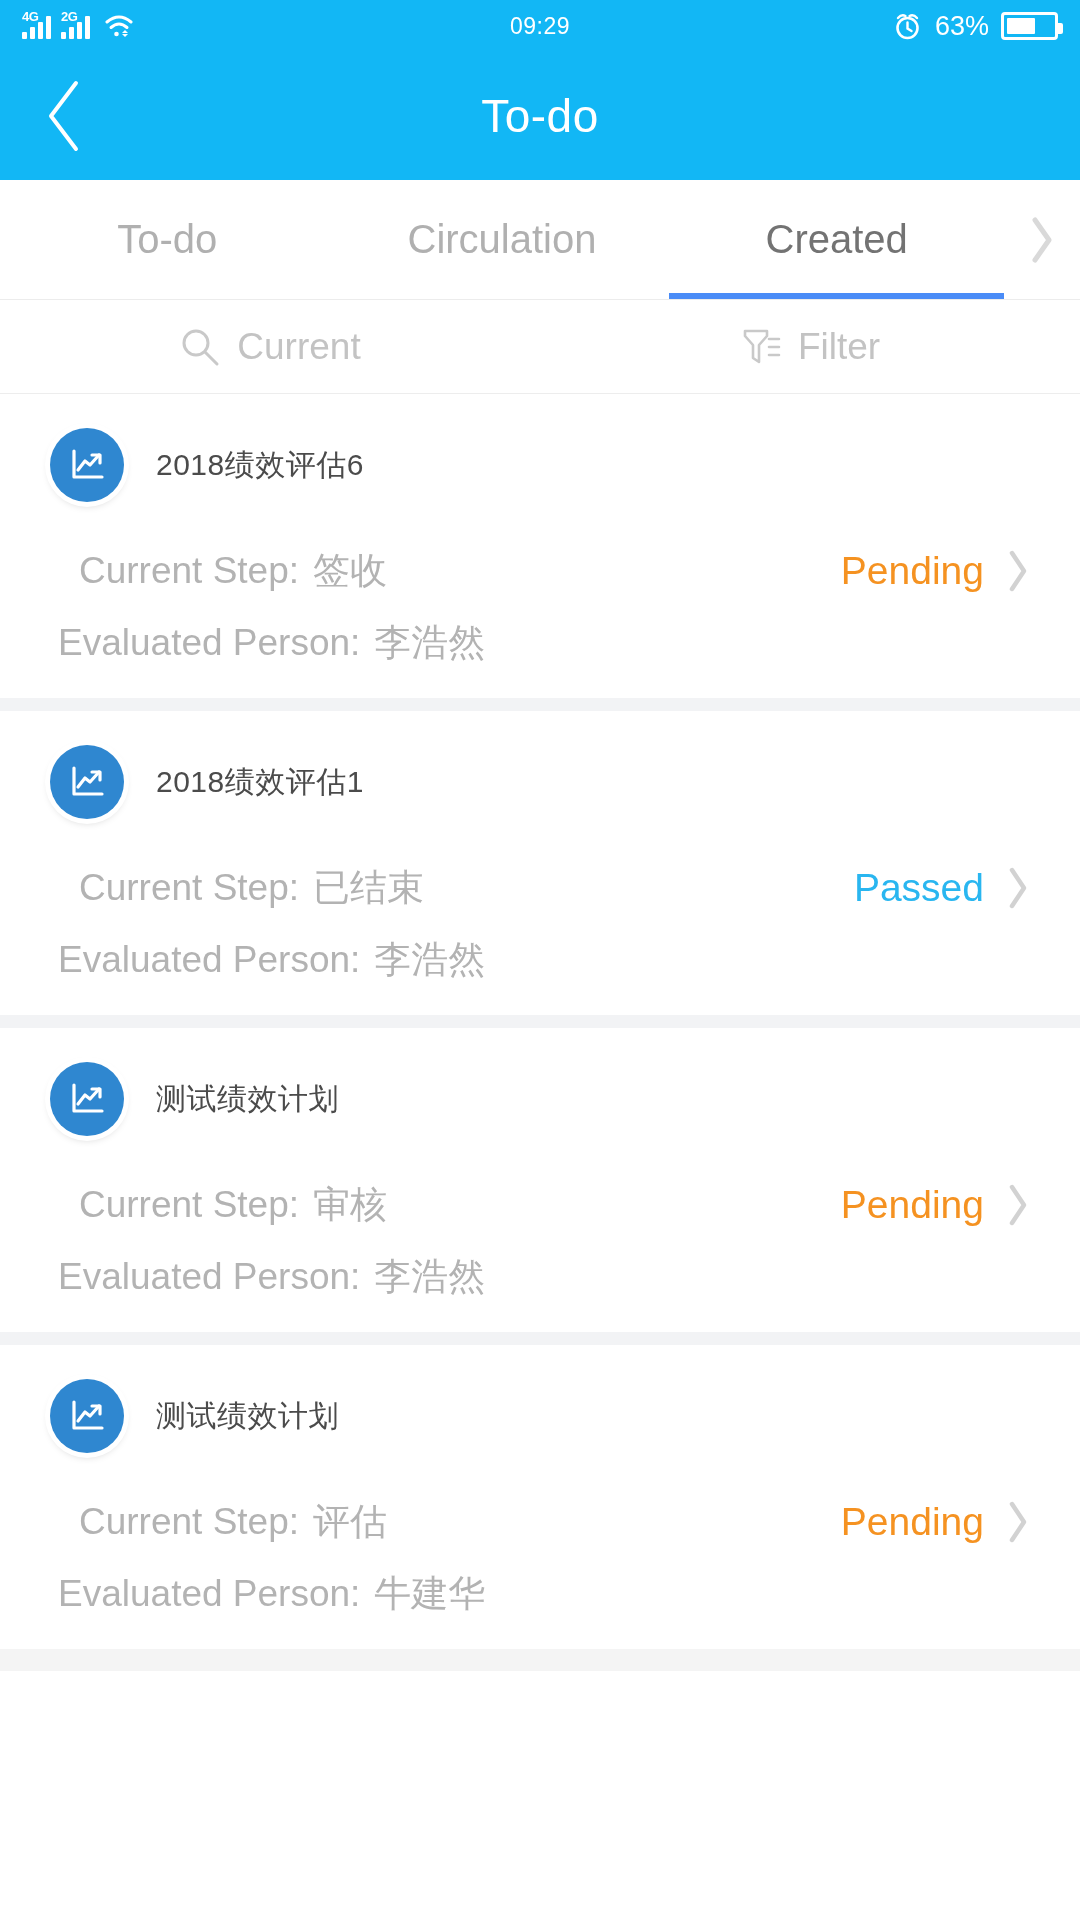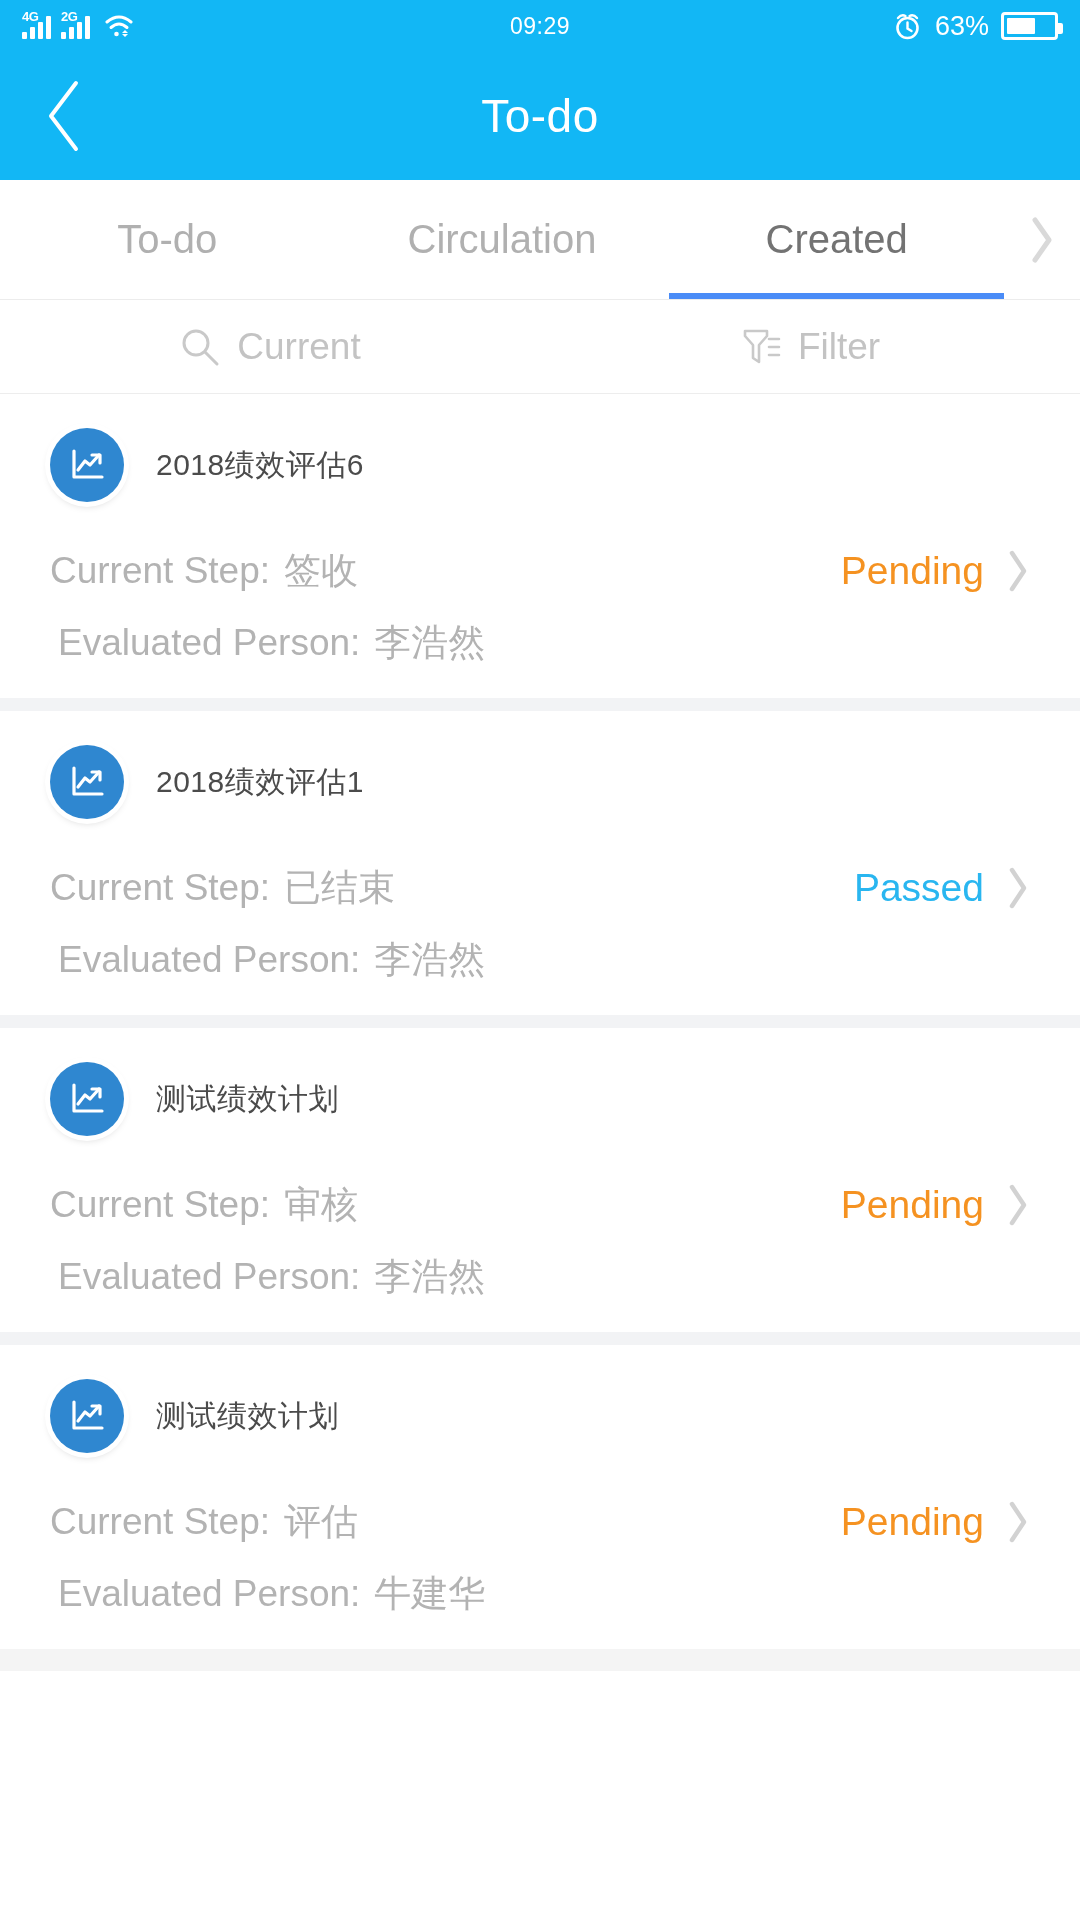--- a/index.html
+++ b/index.html
@@ -96,21 +96,21 @@
     background:#2f87d0; flex:0 0 74px;
     display:flex; align-items:center; justify-content:center;
     box-shadow:0 0 0 5px #ffffff, 0 3px 9px rgba(0,0,0,.22);
   }
   .card-icon svg{ display:block; }
   .card-title{ font-size:30px; color:#4b4b4b; font-weight:400; letter-spacing:.5px; }
   .card-row{
     display:flex; align-items:center; font-size:37px;
     color:#b3b3b3; font-weight:300;
   }
-  .row-step{ margin-top:44px; }
+  .row-step{ margin-top:44px;margin-left:29px; }
   .row-person{ margin-top:22px;margin-left:8px; }
   .row-label{ white-space:nowrap; }
   .row-value{ margin-left:14px; white-space:nowrap; }
   .row-right{ margin-left:auto; display:flex; align-items:center; gap:22px; }
   .status-text{ font-size:39px; font-weight:400; }
   .chev svg{ display:block; }
 </style>
 </head>
 <body>
 

